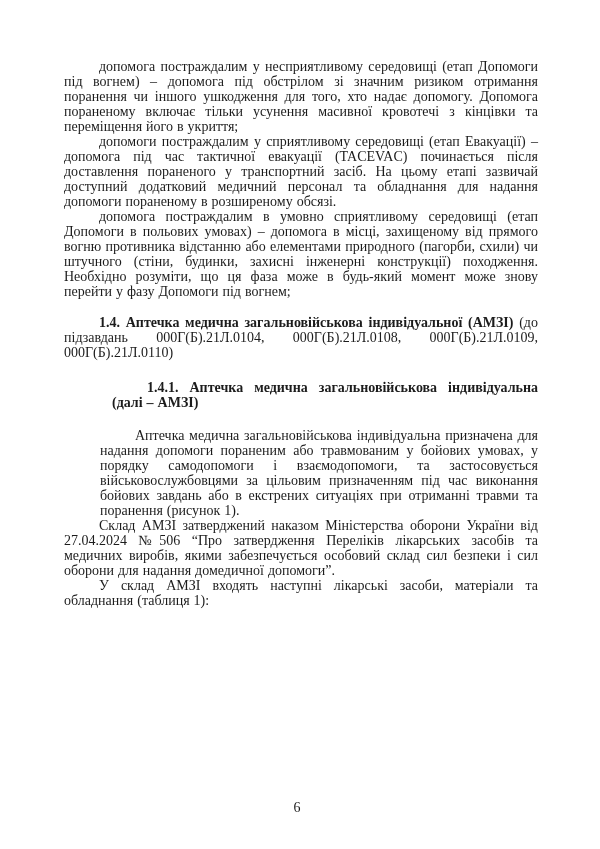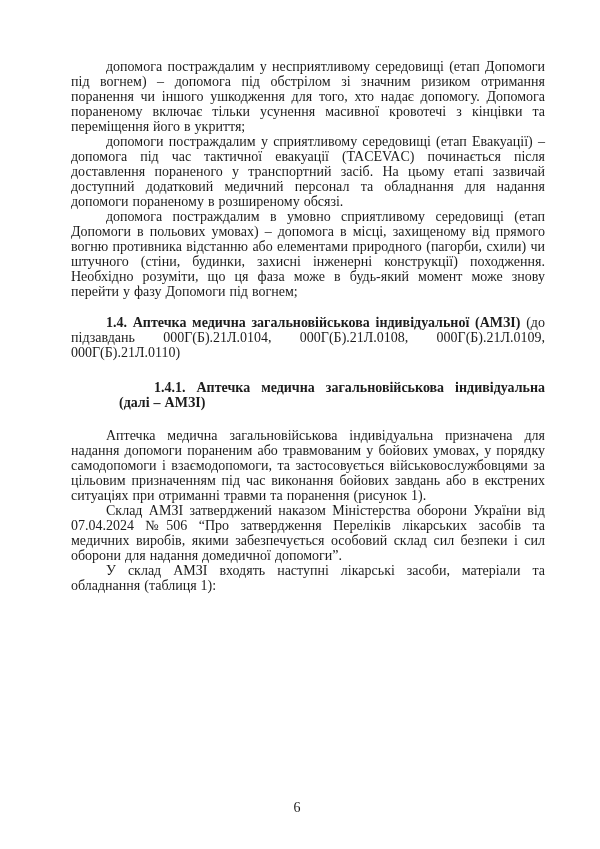--- a/index.html
+++ b/index.html
@@ -13,34 +13,34 @@
     height: 849px;
     background: #ffffff;
     overflow: hidden;
     font-family: "Liberation Serif", serif;
     font-size: 14px;
     line-height: 15px;
     color: #1c1c1c;
   }
   .content {
     position: absolute;
-    left: 71px;
+    left: 64px;
     top: 59px;
     width: 474px;
   }
   .content p {
     margin: 0;
     padding: 0;
     text-align: justify;
     text-indent: 35px;
     word-spacing: 0.5px;
   }
   p.h14 { margin-top: 16px; }
   p.h141 { margin-top: 20px; margin-left: 48px; }
-  p.pafter { margin-top: 18px; }
+  p.pafter { margin-top: 18px; margin-left: 36px; }
   .heading b { font-weight: bold; }
   .page-number {
     position: absolute;
     top: 800px;
     left: 0;
     right: 6px;
     text-align: center;
     font-size: 14px;
     color: #1c1c1c;
   }
@@ -49,17 +49,17 @@
 <body>
 
 <div class="page">
   <div class="content">
     <p class="body">допомога постраждалим у несприятливому середовищі (етап Допомоги під вогнем) – допомога під обстрілом зі значним ризиком отримання поранення чи іншого ушкодження для того, хто надає допомогу. Допомога пораненому включає тільки усунення масивної кровотечі з кінцівки та переміщення його в укриття;</p>
     <p class="body">допомоги постраждалим у сприятливому середовищі (етап Евакуації) – допомога під час тактичної евакуації (TACEVAC) починається після доставлення пораненого у транспортний засіб. На цьому етапі зазвичай доступний додатковий медичний персонал та обладнання для надання допомоги пораненому в розширеному обсязі.</p>
     <p class="body">допомога постраждалим в умовно сприятливому середовищі (етап Допомоги в польових умовах) – допомога в місці, захищеному від прямого вогню противника відстанню або елементами природного (пагорби, схили) чи штучного (стіни, будинки, захисні інженерні конструкції) походження. Необхідно розуміти, що ця фаза може в будь-який момент може знову перейти у фазу Допомоги під вогнем;</p>
     <p class="heading h14"><b>1.4. Аптечка медична загальновійськова індивідуальної (АМЗІ)</b><span> (до підзавдань 000Г(Б).21Л.0104, 000Г(Б).21Л.0108, 000Г(Б).21Л.0109, 000Г(Б).21Л.0110)</span></p>
     <p class="heading h141"><b>1.4.1. Аптечка медична загальновійськова індивідуальна (далі – АМЗІ)</b></p>
     <p class="body pafter">Аптечка медична загальновійськова індивідуальна призначена для надання допомоги пораненим або травмованим у бойових умовах, у порядку самодопомоги і взаємодопомоги, та застосовується військовослужбовцями за цільовим призначенням під час виконання бойових завдань або в екстрених ситуаціях при отриманні травми та поранення (рисунок 1).</p>
-    <p class="body">Склад АМЗІ затверджений наказом Міністерства оборони України від 07.04.2024 №506 “Про затвердження Переліків лікарських засобів та медичних виробів, якими забезпечується особовий склад сил безпеки і сил оборони для надання домедичної допомоги”.</p>
+    <p class="body">Склад АМЗІ затверджений наказом Міністерства оборони України від 27.04.2024 №506 “Про затвердження Переліків лікарських засобів та медичних виробів, якими забезпечується особовий склад сил безпеки і сил оборони для надання домедичної допомоги”.</p>
     <p class="body">У склад АМЗІ входять наступні лікарські засоби, матеріали та обладнання (таблиця 1):</p>
   </div>
   <div class="page-number">6</div>
 </div>
 
 </body></html>

